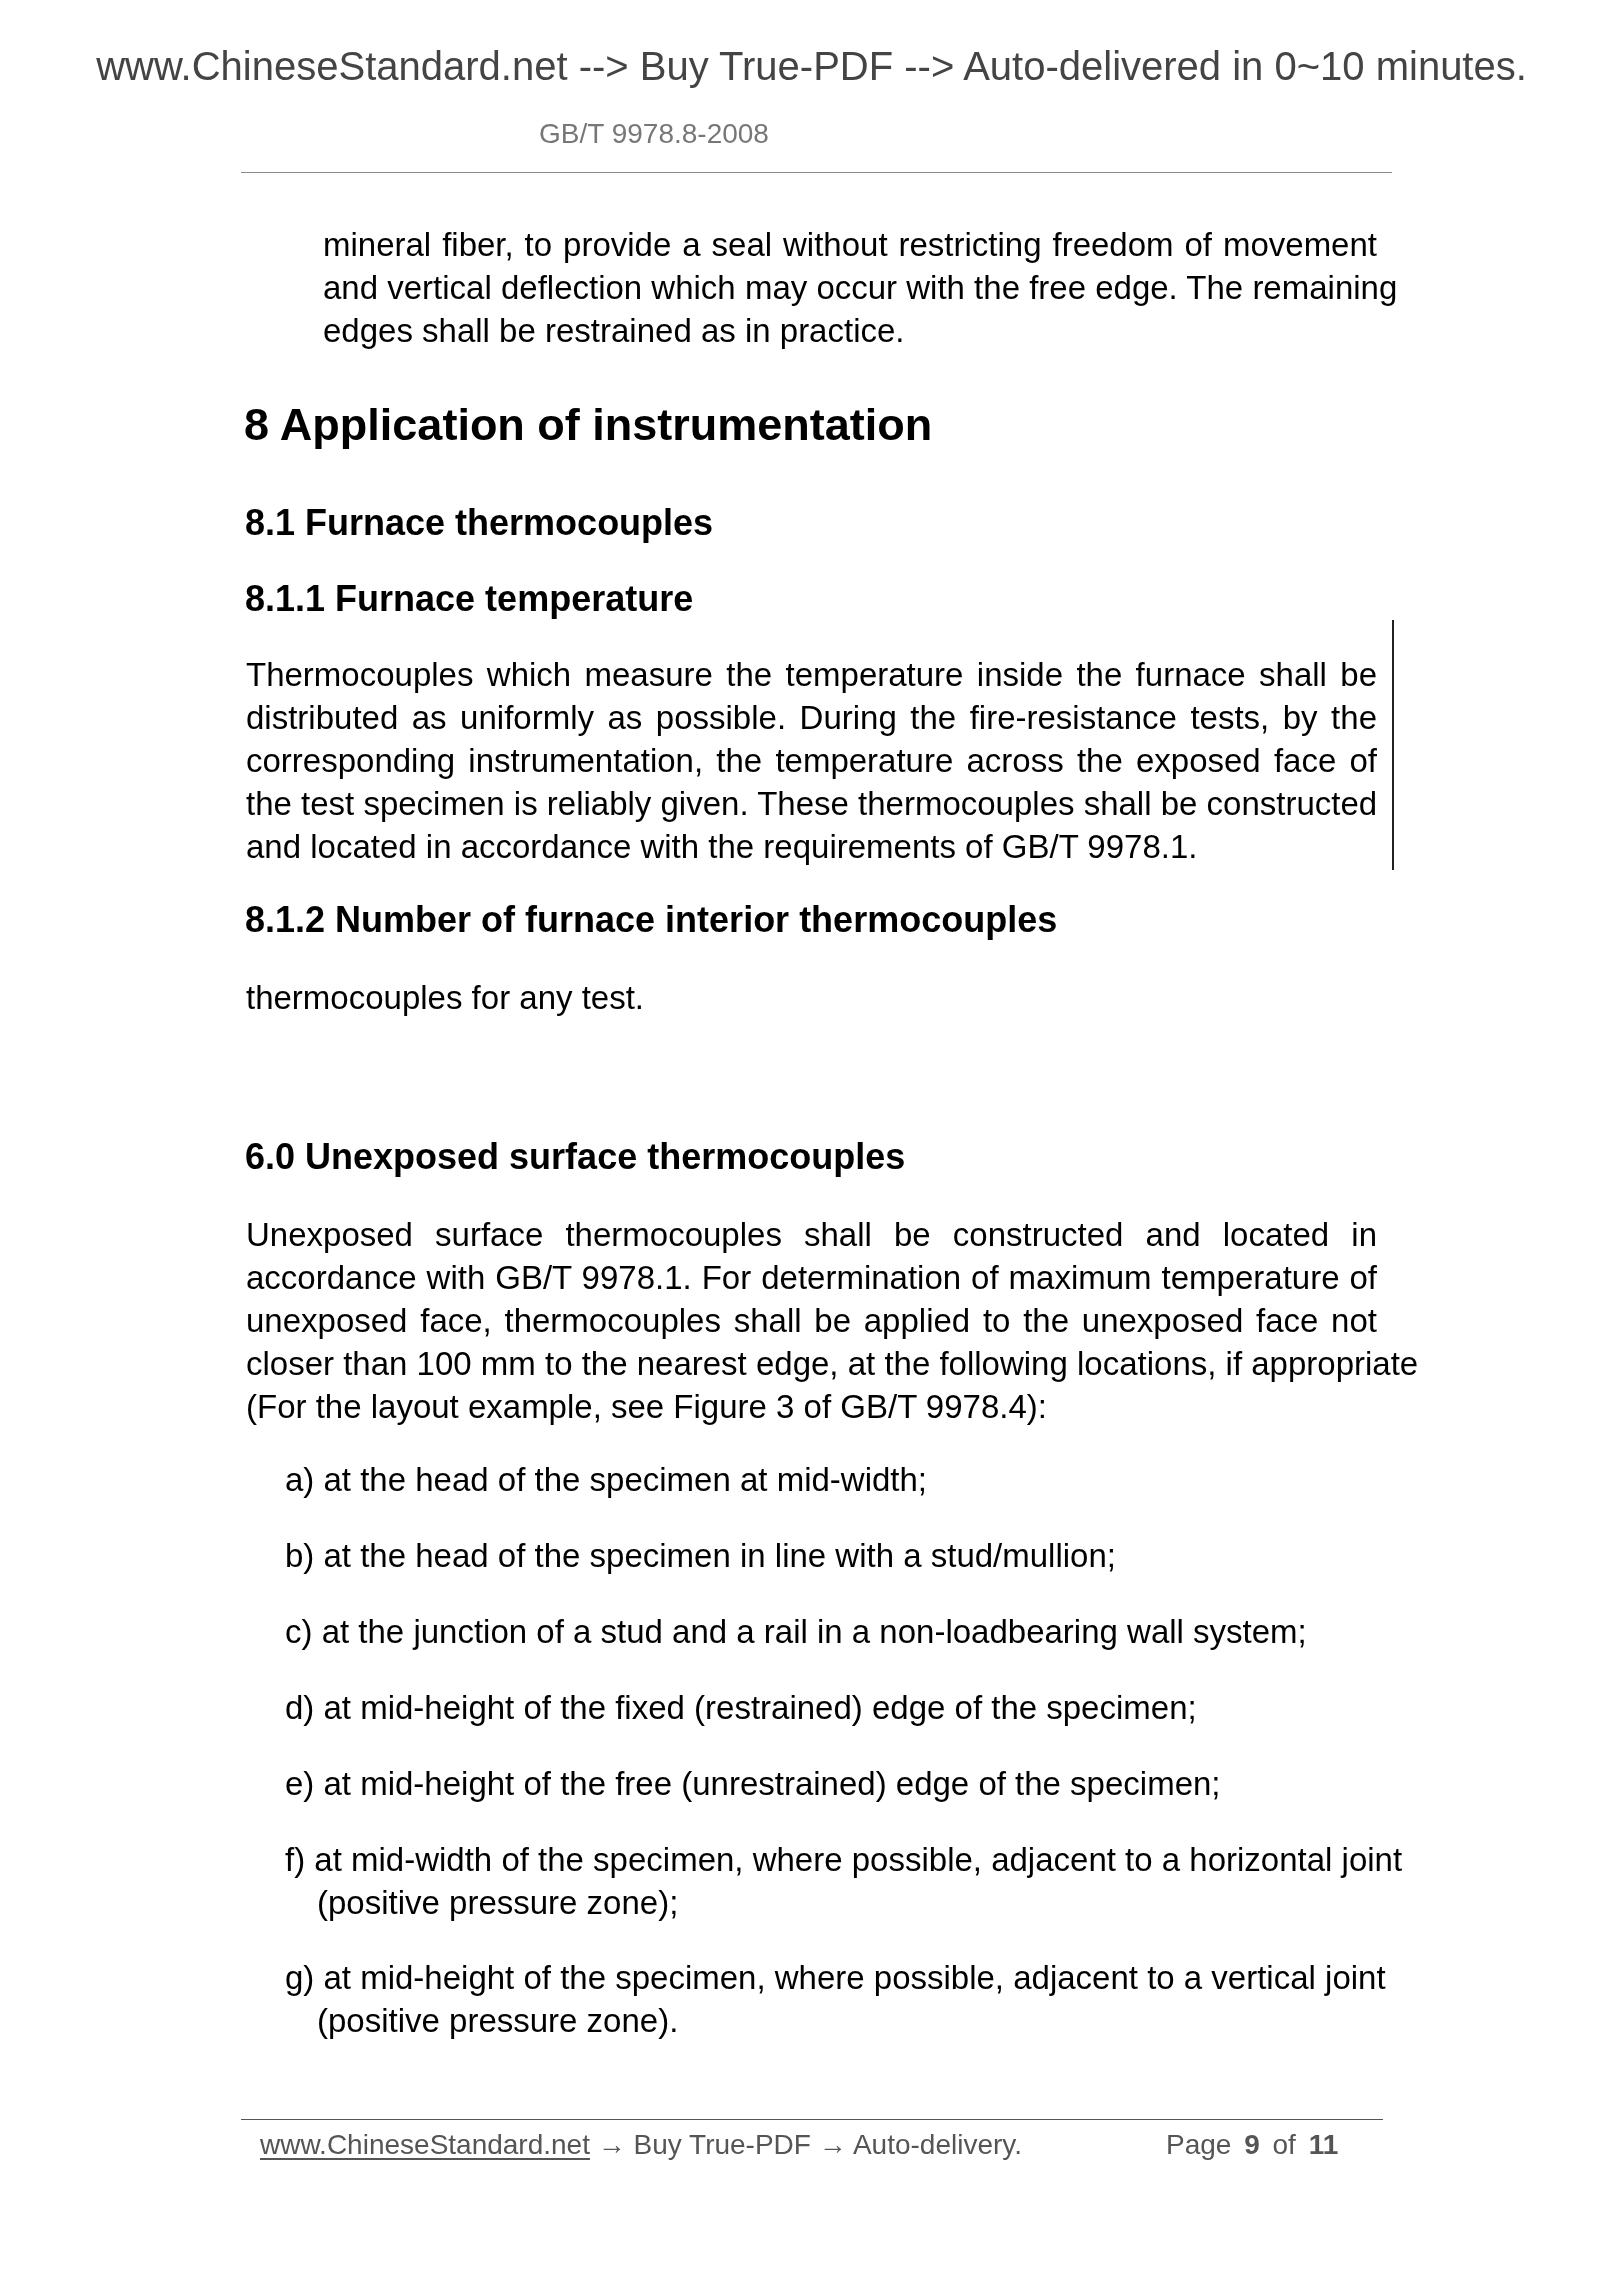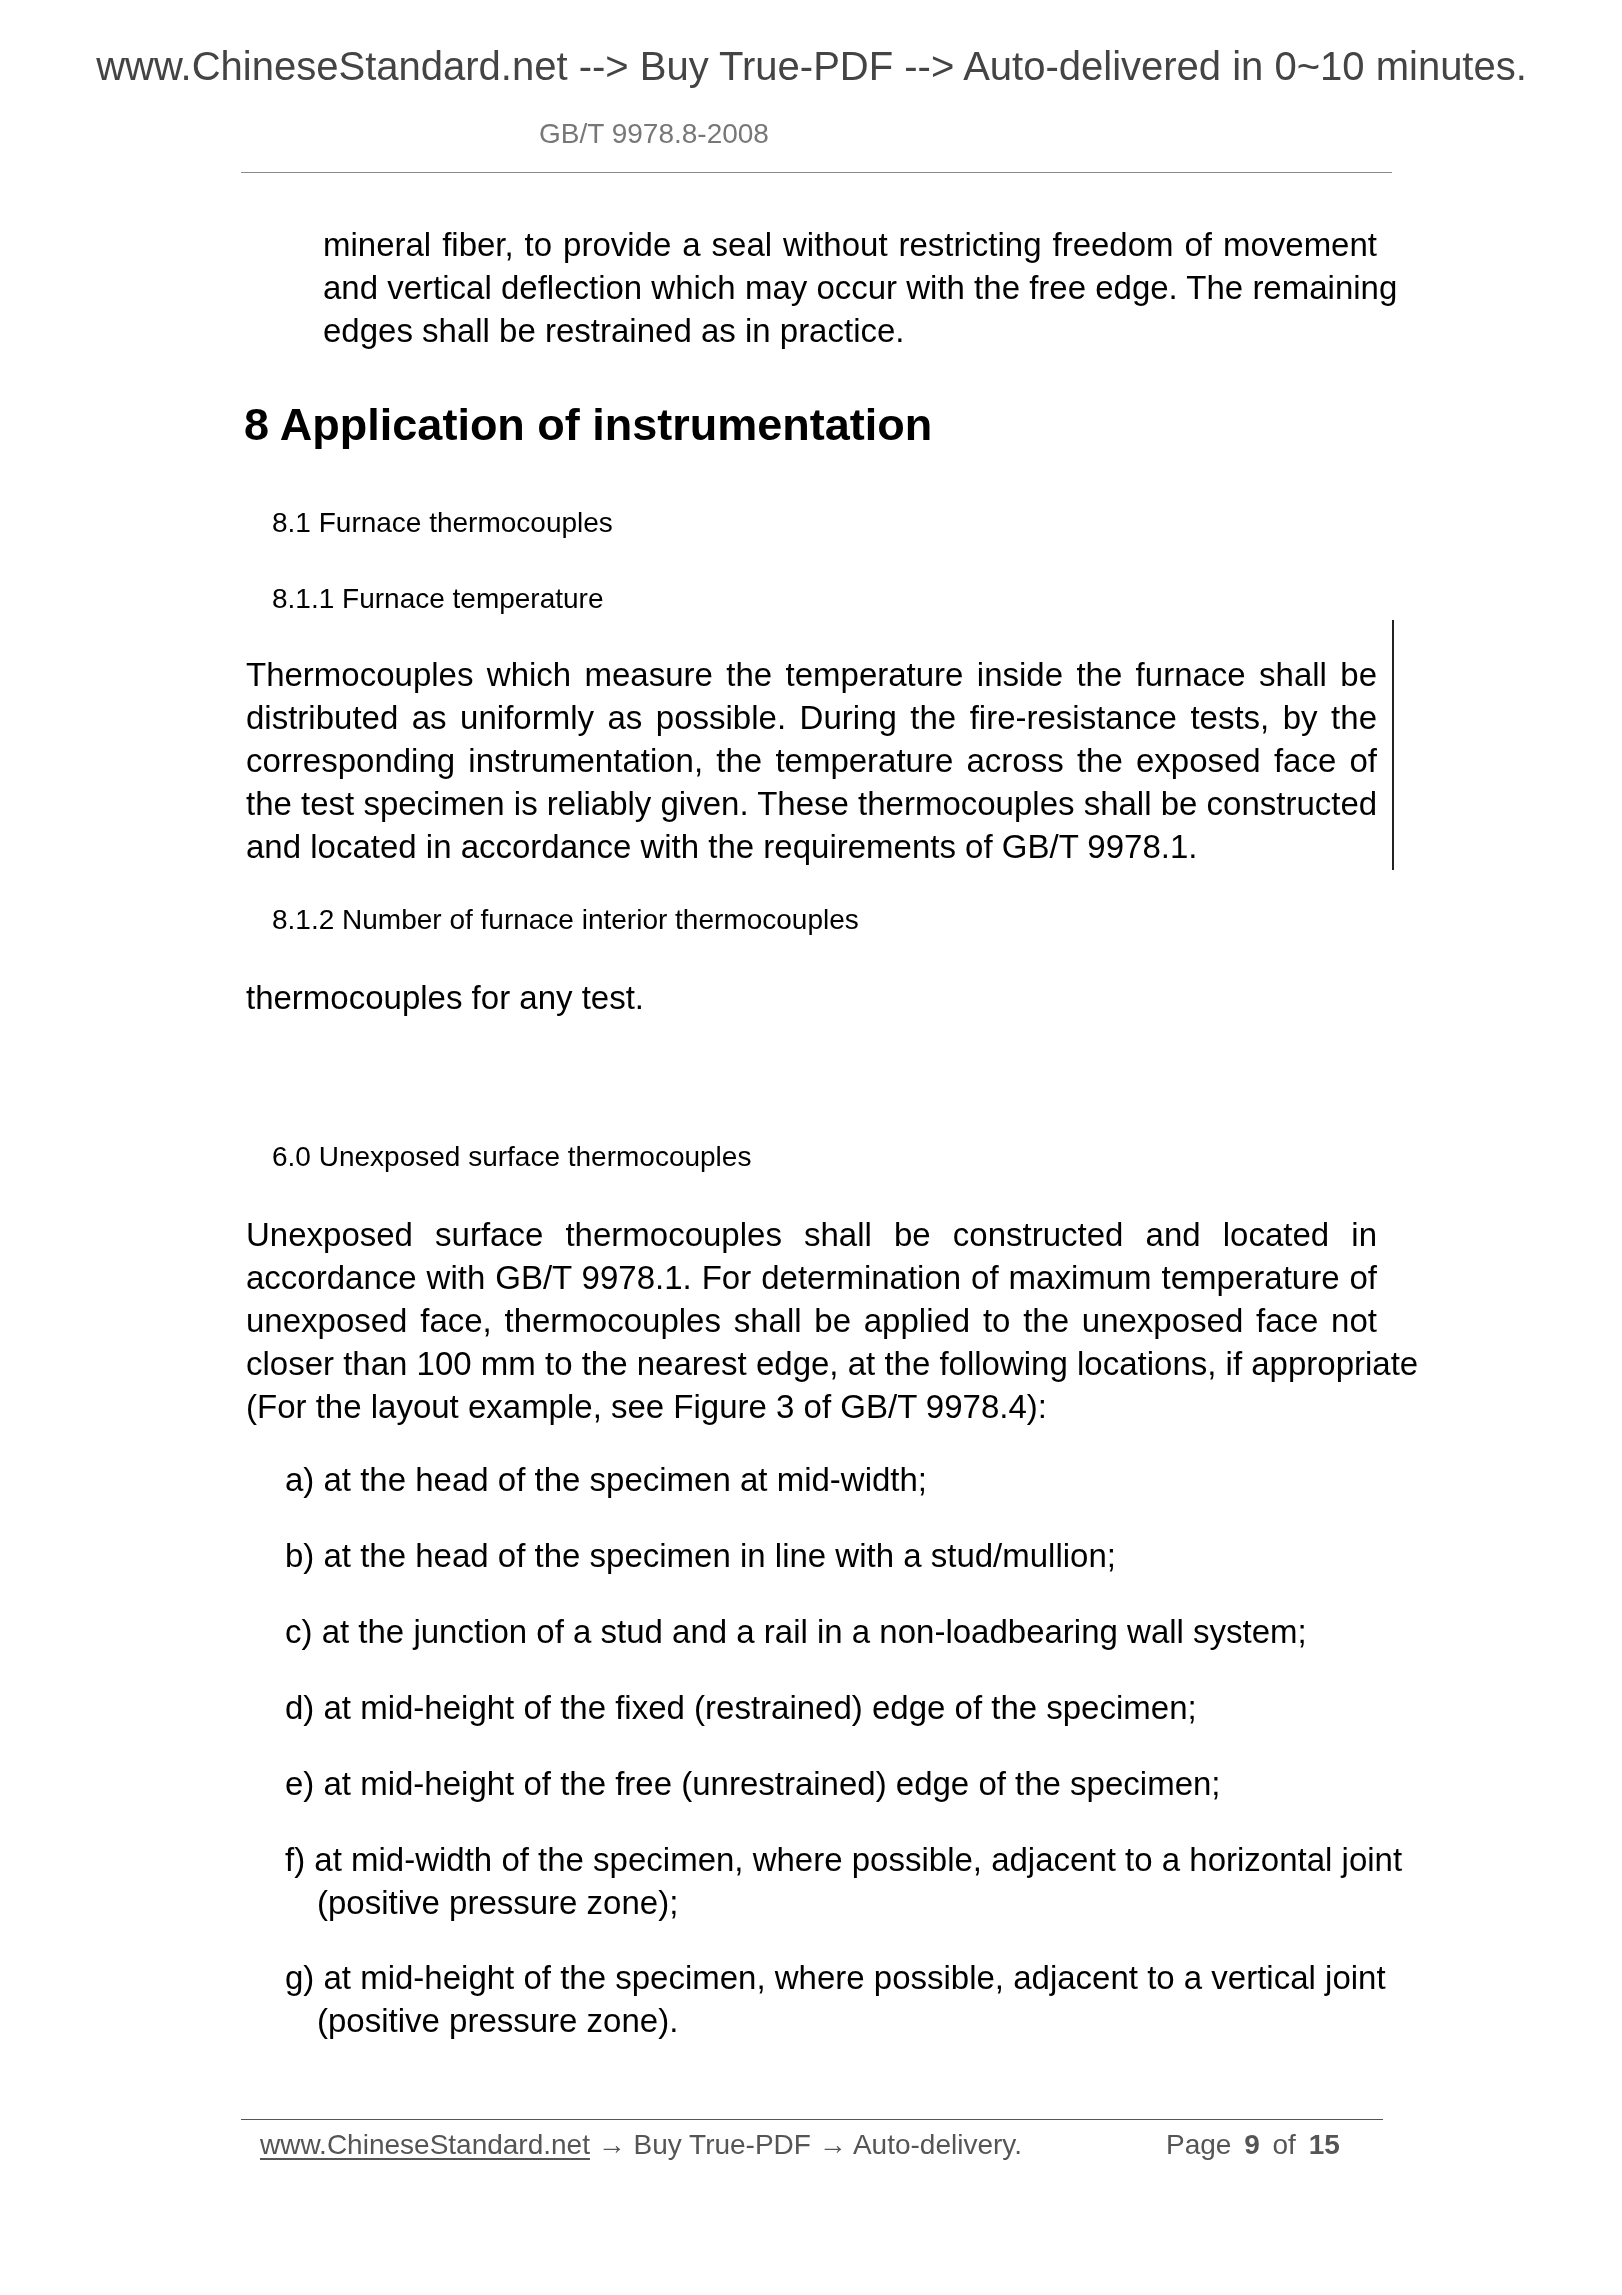--- a/index.html
+++ b/index.html
@@ -56,25 +56,24 @@
     .para .ln.last {
       text-align-last: left;
     }
     .h1 {
       font-weight: bold;
       font-size: 45px;
       line-height: 50px;
       white-space: nowrap;
     }
     .h2 {
-      font-weight: normal;
-      font-size: 28px;
+      font-weight: bold;
+      font-size: 36px;
       line-height: 38px;
       white-space: nowrap;
-      margin-left: 27px;
     }
     .list-item {
       font-size: 33px;
       line-height: 43px;
     }
     .list-item .ln {
       display: block;
       white-space: nowrap;
     }
     .list-item .ln.justified {
@@ -182,15 +181,15 @@
 </div>
 
 <div class="abs rule footer-rule"></div>
 <div class="abs footer-left">
   <span class="footer-link">www.ChineseStandard.net</span><span> → Buy True-PDF → Auto-delivery.</span>
 </div>
 <div class="abs footer-right">
   <span>Page</span>
   <b>9</b>
   <span>of</span>
-  <b>15</b>
+  <b>11</b>
 </div>
 
 
 </body></html>

